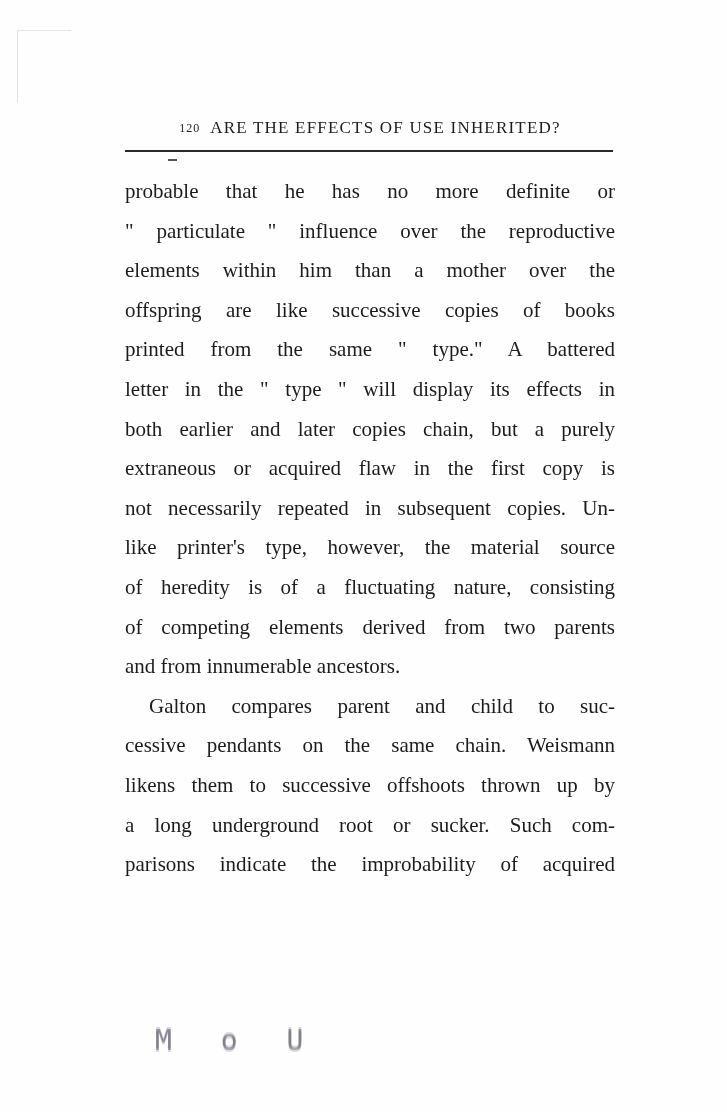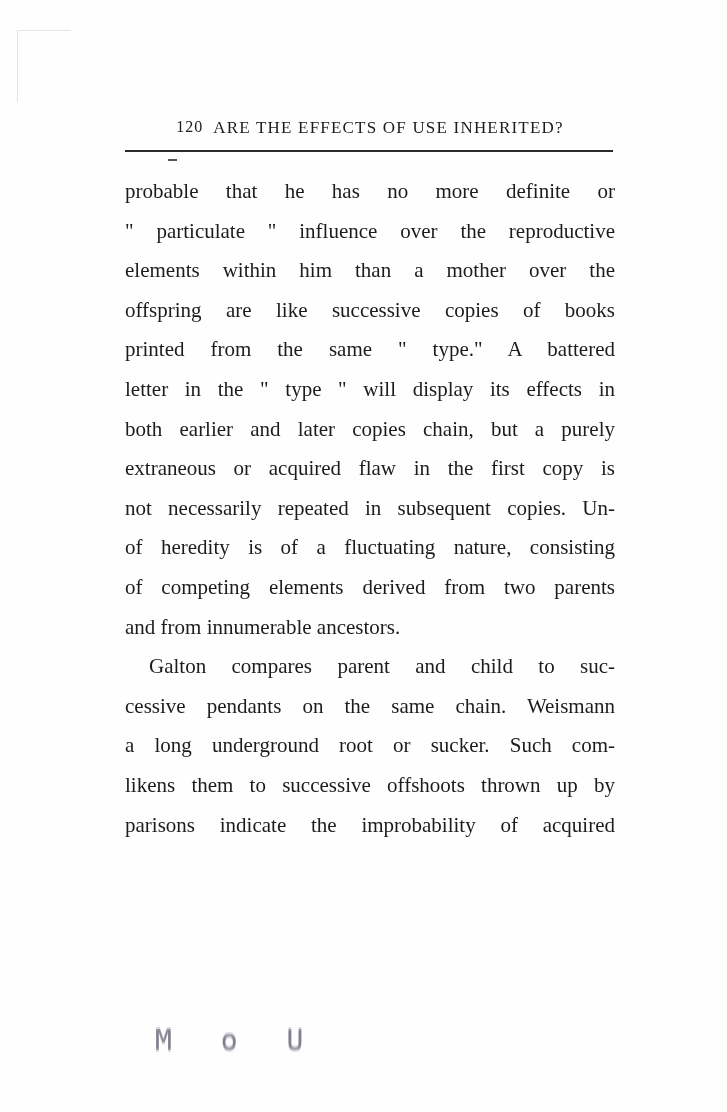--- a/index.html
+++ b/index.html
@@ -30,21 +30,21 @@
     background: #e6e6e6;
   }
   .header {
     position: absolute;
     left: 125px; top: 118px;
     width: 490px;
     text-align: center;
     white-space: nowrap;
   }
   .pagenum {
-    font-size: 16px;
+    font-size: 12px;
     font-style: normal;
     letter-spacing: 1px;
     margin-right: 10px;
     vertical-align: 1px;
   }
   .title {
     font-size: 17px;
     letter-spacing: 1.2px;
   }
   .rule {
@@ -107,24 +107,25 @@
   <div class="body-text" id="body-text">
       <div class="line">probable that he has no more definite or</div>
       <div class="line">" particulate " influence over the reproductive</div>
       <div class="line">elements within him than a mother over the</div>
       <div class="line">offspring are like successive copies of books</div>
       <div class="line">printed from the same " type." A battered</div>
       <div class="line">letter in the " type " will display its effects in</div>
       <div class="line">both earlier and later copies chain, but a purely</div>
       <div class="line">extraneous or acquired flaw in the first copy is</div>
       <div class="line">not necessarily repeated in subsequent copies. Un-</div>
+      <div class="line">like printer's type, however, the material source</div>
       <div class="line">of heredity is of a fluctuating nature, consisting</div>
       <div class="line">of competing elements derived from two parents</div>
       <div class="line last">and from innumerable ancestors.</div>
       <div class="line indent">Galton compares parent and child to suc-</div>
       <div class="line">cessive pendants on the same chain. Weismann</div>
+      <div class="line">likens them to successive offshoots thrown up by</div>
       <div class="line">a long underground root or sucker. Such com-</div>
-      <div class="line">likens them to successive offshoots thrown up by</div>
       <div class="line">parisons indicate the improbability of acquired</div>
     </div>
 
   <div class="smudge">M o U</div>
 </div>
 
 </body></html>

